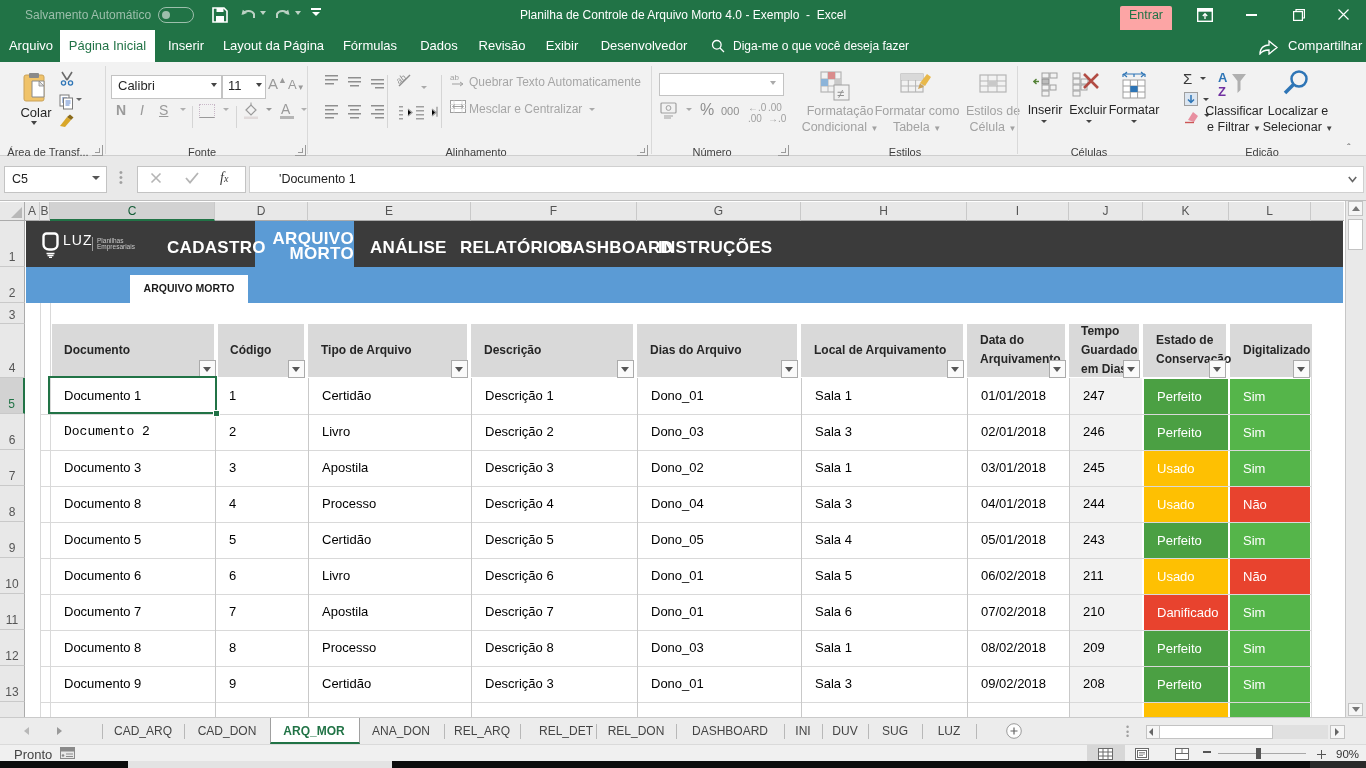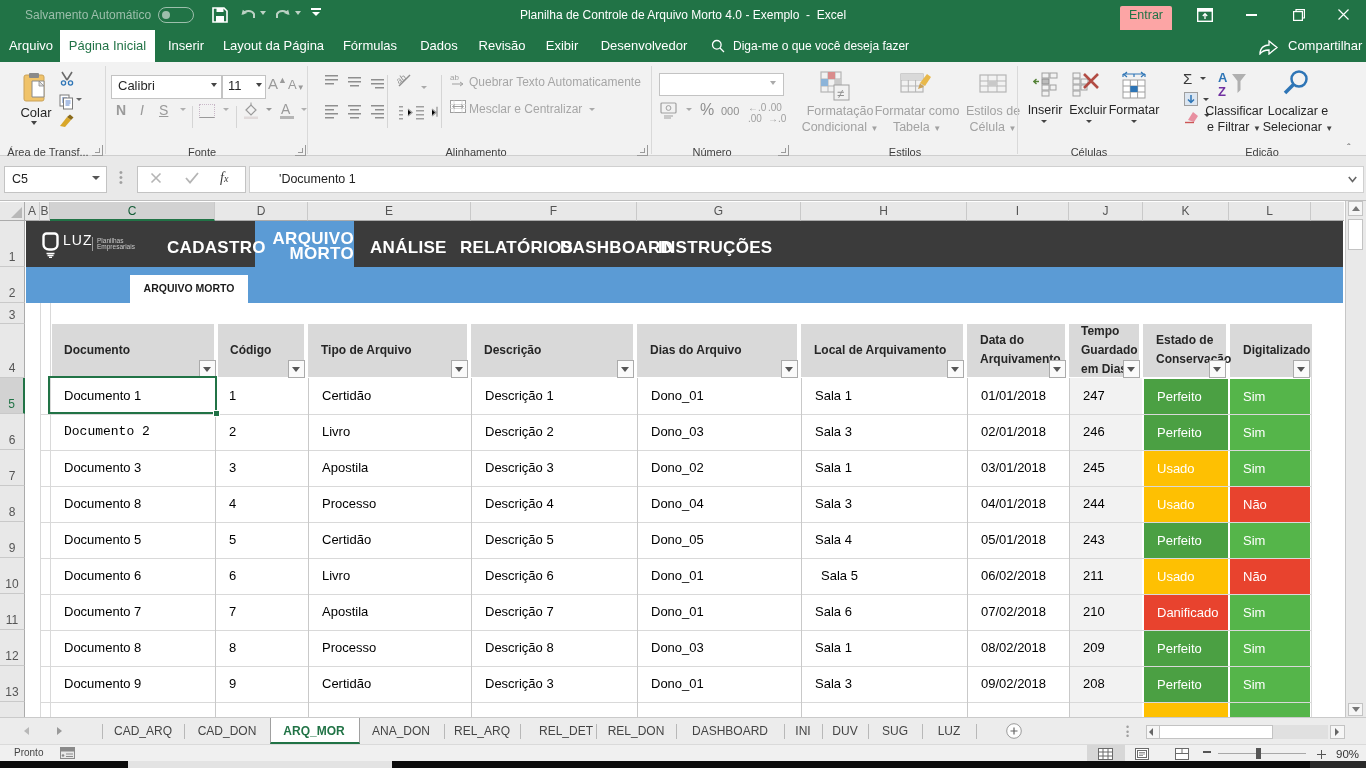--- a/index.html
+++ b/index.html
@@ -474,21 +474,21 @@
       <div class="cellt" style="left:485px;top:331px;">Descrição 5</div>
       <div class="cellt" style="left:651px;top:331px;">Dono_05</div>
       <div class="cellt" style="left:815px;top:331px;">Sala 4</div>
       <div class="cellt" style="left:981px;top:331px;">05/01/2018</div>
       <div class="cellt" style="left:1083px;top:331px;">243</div>
       <div class="cellt" style="left:64px;top:367px;">Documento 6</div>
       <div class="cellt" style="left:229px;top:367px;">6</div>
       <div class="cellt" style="left:322px;top:367px;">Livro</div>
       <div class="cellt" style="left:485px;top:367px;">Descrição 6</div>
       <div class="cellt" style="left:651px;top:367px;">Dono_01</div>
-      <div class="cellt" style="left:815px;top:367px;margin-left:6px;">Sala 5</div>
+      <div class="cellt" style="left:815px;top:367px;">Sala 5</div>
       <div class="cellt" style="left:981px;top:367px;">06/02/2018</div>
       <div class="cellt" style="left:1083px;top:367px;">211</div>
       <div class="cellt" style="left:64px;top:403px;">Documento 7</div>
       <div class="cellt" style="left:229px;top:403px;">7</div>
       <div class="cellt" style="left:322px;top:403px;">Apostila</div>
       <div class="cellt" style="left:485px;top:403px;">Descrição 7</div>
       <div class="cellt" style="left:651px;top:403px;">Dono_01</div>
       <div class="cellt" style="left:815px;top:403px;">Sala 6</div>
       <div class="cellt" style="left:981px;top:403px;">07/02/2018</div>
       <div class="cellt" style="left:1083px;top:403px;">210</div>
@@ -595,21 +595,21 @@
     <div class="abs" style="left:1146px;top:7px;width:13px;height:12px;background:#f6f6f6;border:1px solid #c3c3c3;">
         <div class="abs" style="left:2px;top:2px;width:0;height:0;border-top:4px solid transparent;border-bottom:4px solid transparent;border-right:4.5px solid #666;"></div>
       </div>
     <div class="abs" style="left:1159px;top:7px;width:112px;height:12px;background:#fff;border:1px solid #c3c3c3;"></div>
     <div class="abs" style="left:1273px;top:7px;width:55px;height:14px;background:#e0e0e0;"></div>
     <div class="abs" style="left:1330px;top:7px;width:13px;height:12px;background:#f6f6f6;border:1px solid #c3c3c3;">
         <div class="abs" style="left:4px;top:2px;width:0;height:0;border-top:4px solid transparent;border-bottom:4px solid transparent;border-left:4.5px solid #666;"></div>
       </div>
   </div>
   <div class="abs" id="statusbar">
-    <div class="abs" style="left:14px;top:2px;font-size:10px;color:#444;">Pronto</div>
+    <div class="abs" style="left:14px;top:2px;font-size:13px;color:#444;">Pronto</div>
     <svg class="abs" style="left:60px;top:2px;" width="15" height="12" viewBox="0 0 15 12">
         <rect x="0.5" y="0.5" width="14" height="11" fill="#e8e8e8" stroke="#8a8a8a"></rect>
         <rect x="0.5" y="0.5" width="14" height="4" fill="#8a8a8a"></rect>
         <circle cx="3" cy="8.5" r="1.3" fill="#8a8a8a"></circle>
         <path d="M6 7 h7 M6 9.5 h7" stroke="#8a8a8a"></path>
       </svg>
     <div class="abs" style="left:1087px;top:0px;width:38px;height:17px;background:#d7d7d7;"></div>
     <svg class="abs" style="left:1098px;top:3px;" width="15" height="12" viewBox="0 0 15 12">
         <rect x="0.5" y="0.5" width="14" height="11" fill="#fff" stroke="#6a6a6a"></rect>
         <path d="M0.5 4 h14 M0.5 8 h14 M5 0.5 v11 M10 0.5 v11" stroke="#6a6a6a"></path>

